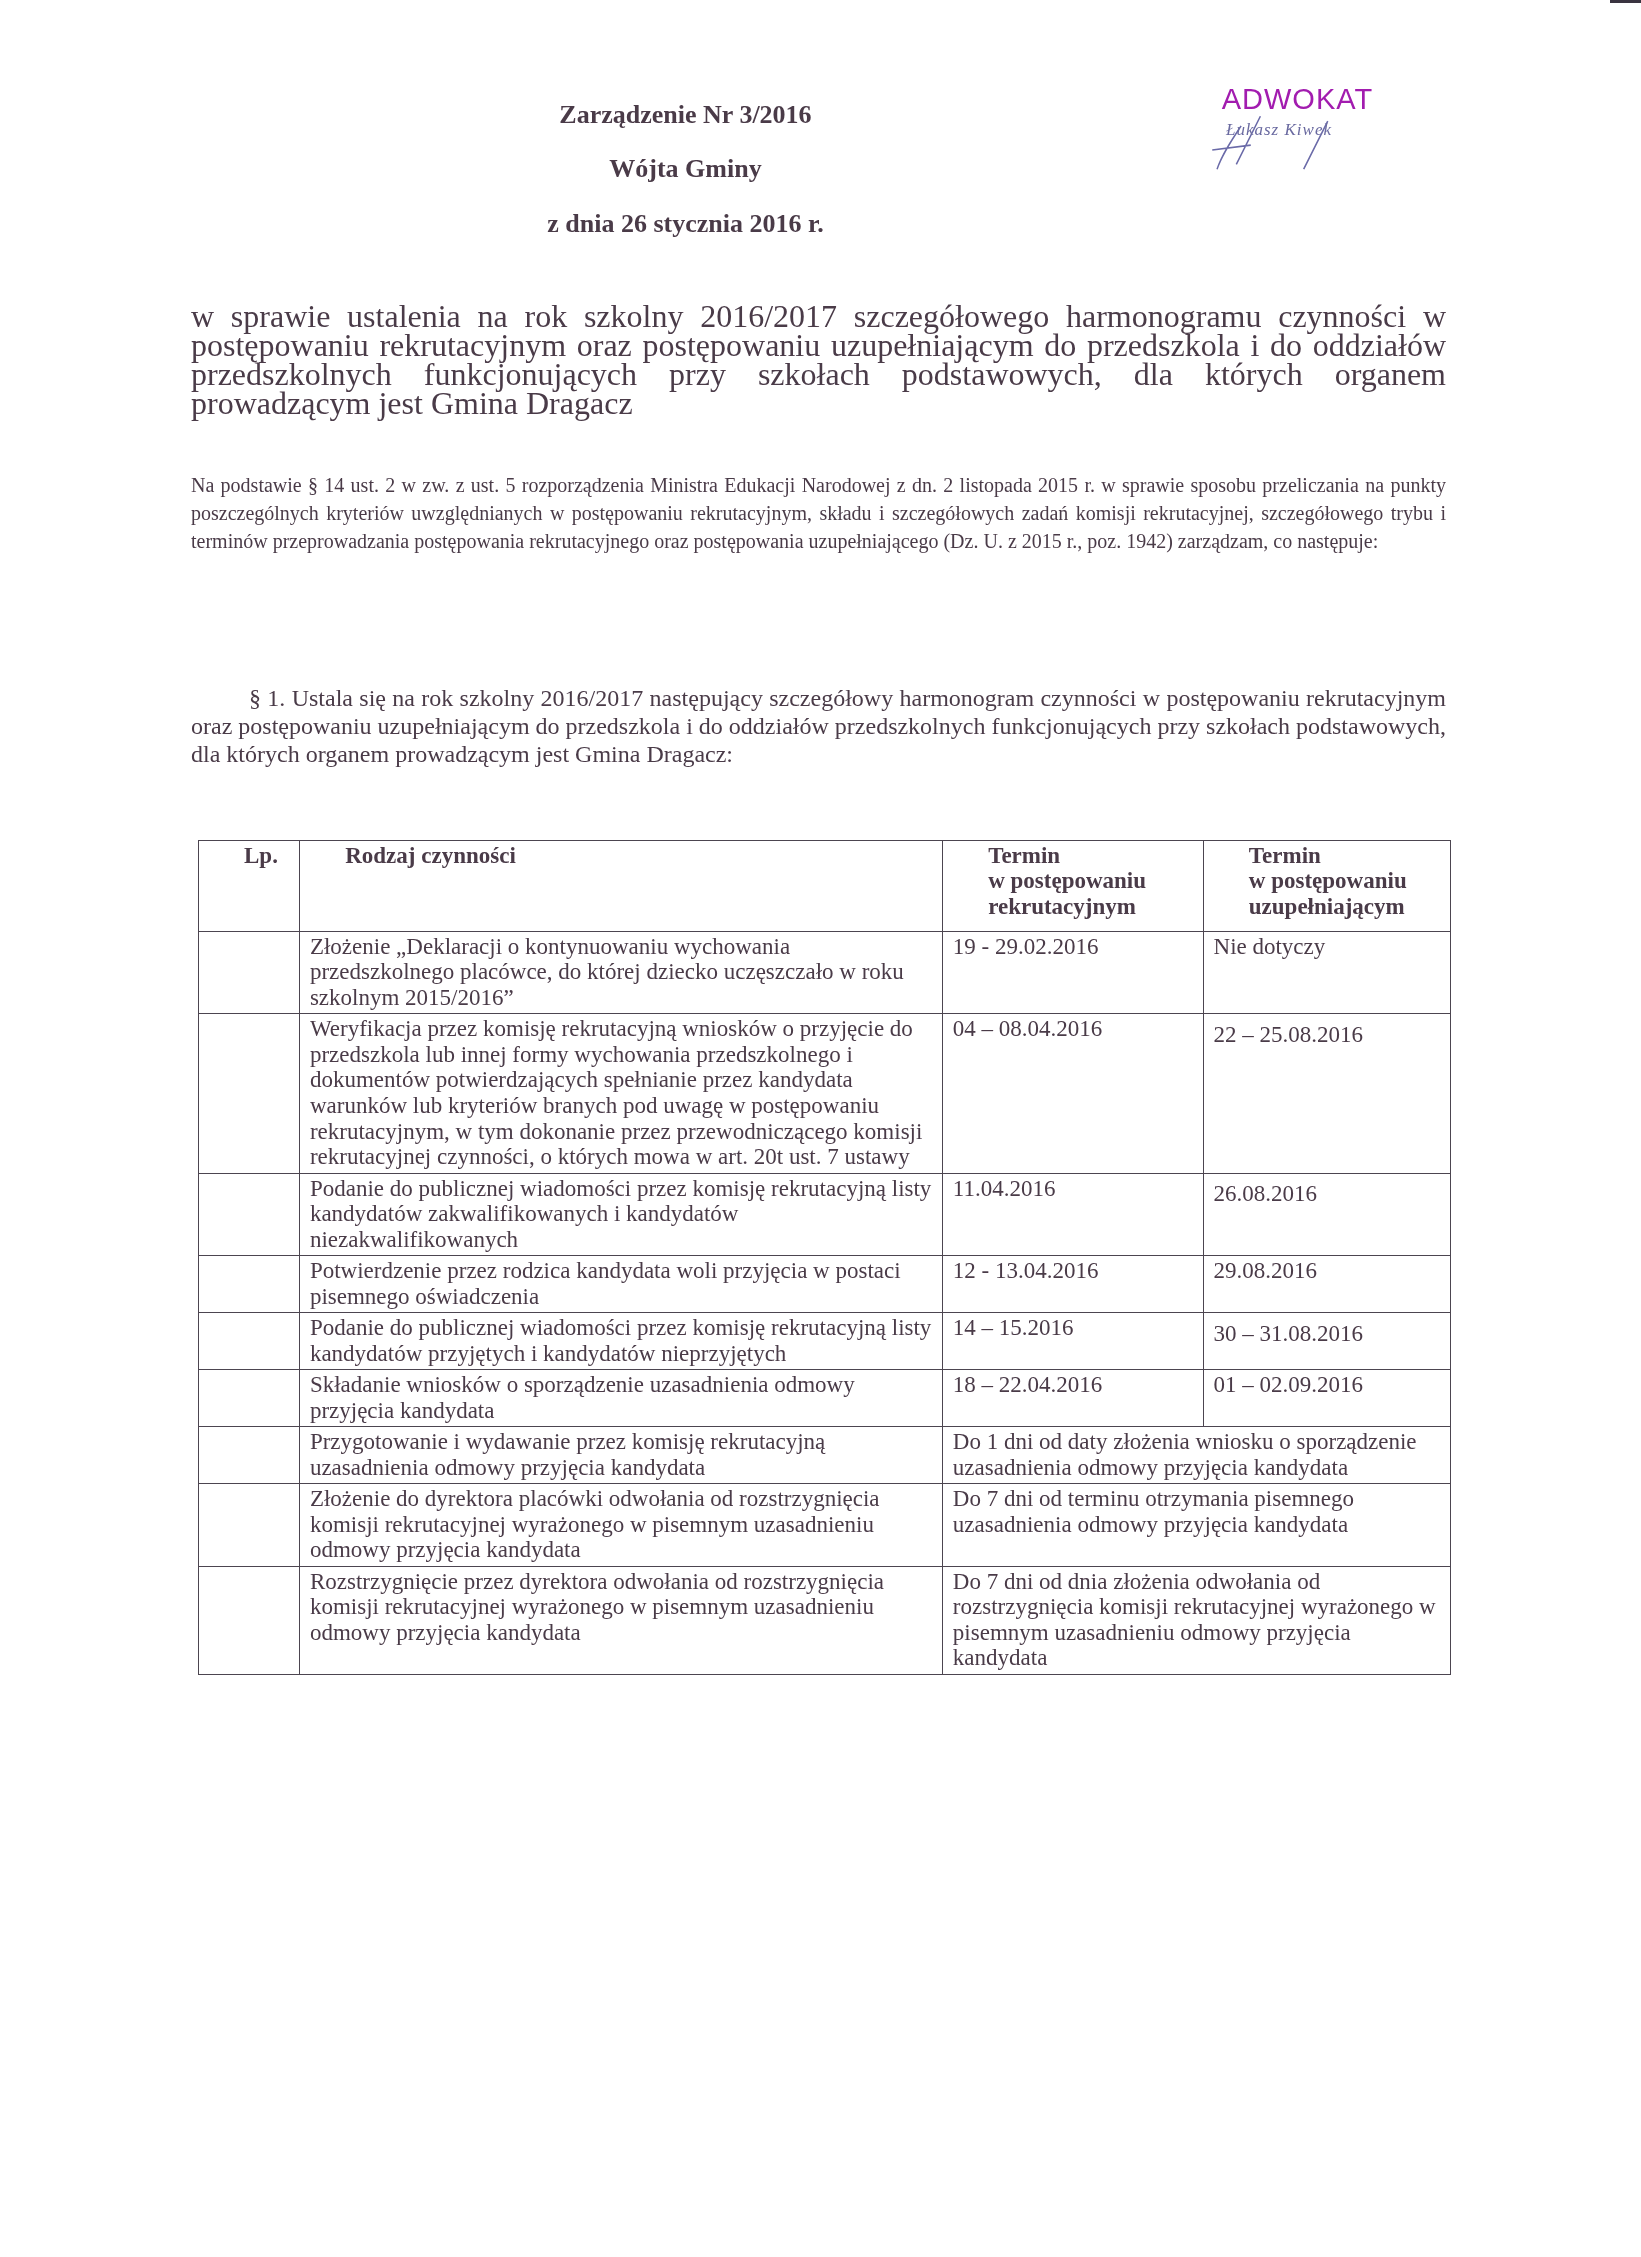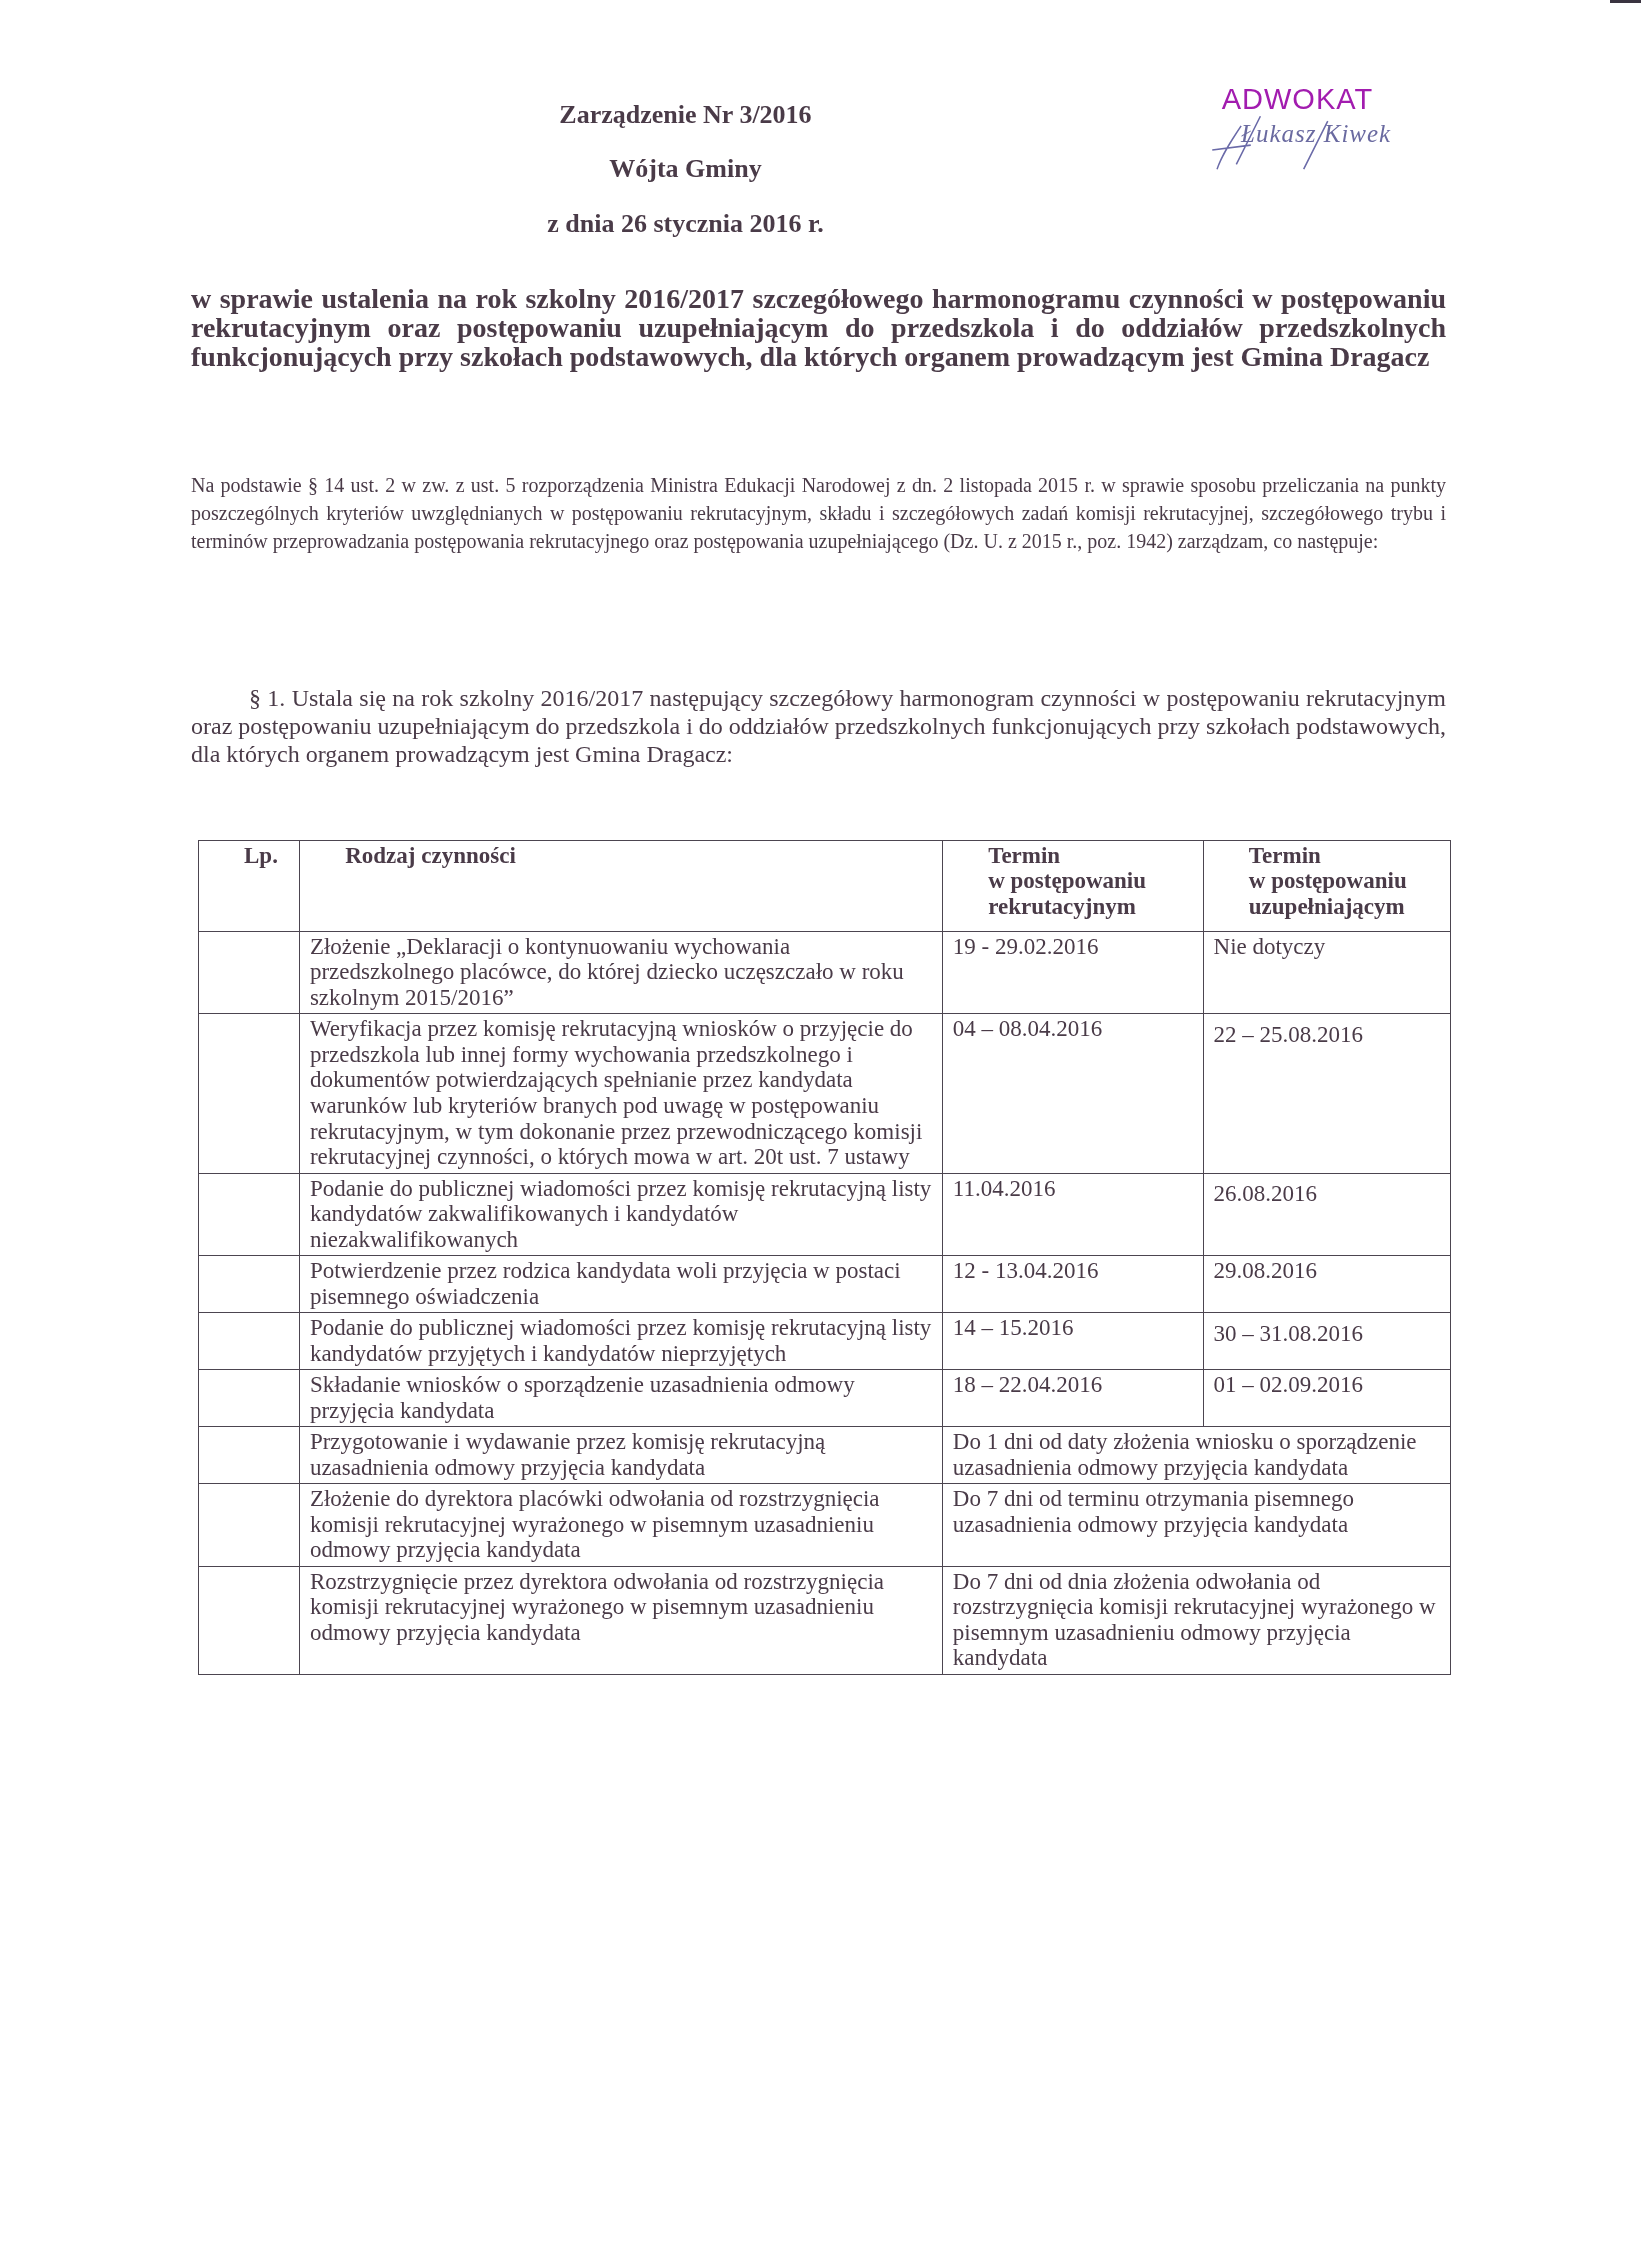--- a/index.html
+++ b/index.html
@@ -8,24 +8,24 @@
     font-family: "Liberation Serif", "DejaVu Serif", serif; color: #4a3b48;
   }
   .corner-mark { position: absolute; right: 0; top: 0; width: 31px; height: 2.9px; background: #3a3440; }
   .header { position: absolute; left: 0; width: 1641px; text-align: center; font-weight: bold; font-size: 26px; }
   .h1 { top: 100px; left: -135px; }
   .h2 { top: 154px; left: -135px; }
   .h3 { top: 209px; left: -135px; }
   .stamp { position: absolute; left: 1212px; top: 83px; width: 193px; }
   .stamp-title { font-family: "Liberation Sans", "DejaVu Sans", sans-serif; font-size: 29px; color: #a21caf; letter-spacing: 1px; margin-left: 9.7px; }
   .stamp-sig { position: relative; height: 48px; }
-  .stamp-name { position: absolute; left: 29px; top: 3.9px; font-style: italic; font-size: 25px; color: #6a6aa0; letter-spacing: 1px; }
+  .stamp-name { position: absolute; left: 14px; top: 3.9px; font-style: italic; font-size: 17px; color: #6a6aa0; letter-spacing: 1px; }
   .stamp-scribble { position: absolute; left: 0; top: -19.3px; }
   .subject {
-    position: absolute; left: 191px; top: 284px; width: 1255px; font-weight: bold; font-size: 28px;
+    position: absolute; left: 191px; top: 302px; width: 1255px; font-weight: normal; font-size: 32px;
     line-height: 29px; text-align: justify; text-align-last: left;
   }
   .basis {
     position: absolute; left: 191px; top: 471px; width: 1255px; font-size: 20px; line-height: 28px;
     text-align: justify; text-align-last: left;
   }
   .para1 {
     position: absolute; left: 191px; top: 684px; width: 1255px; font-size: 24px; line-height: 28px;
     text-align: justify; text-align-last: left; text-indent: 58px;
   }

